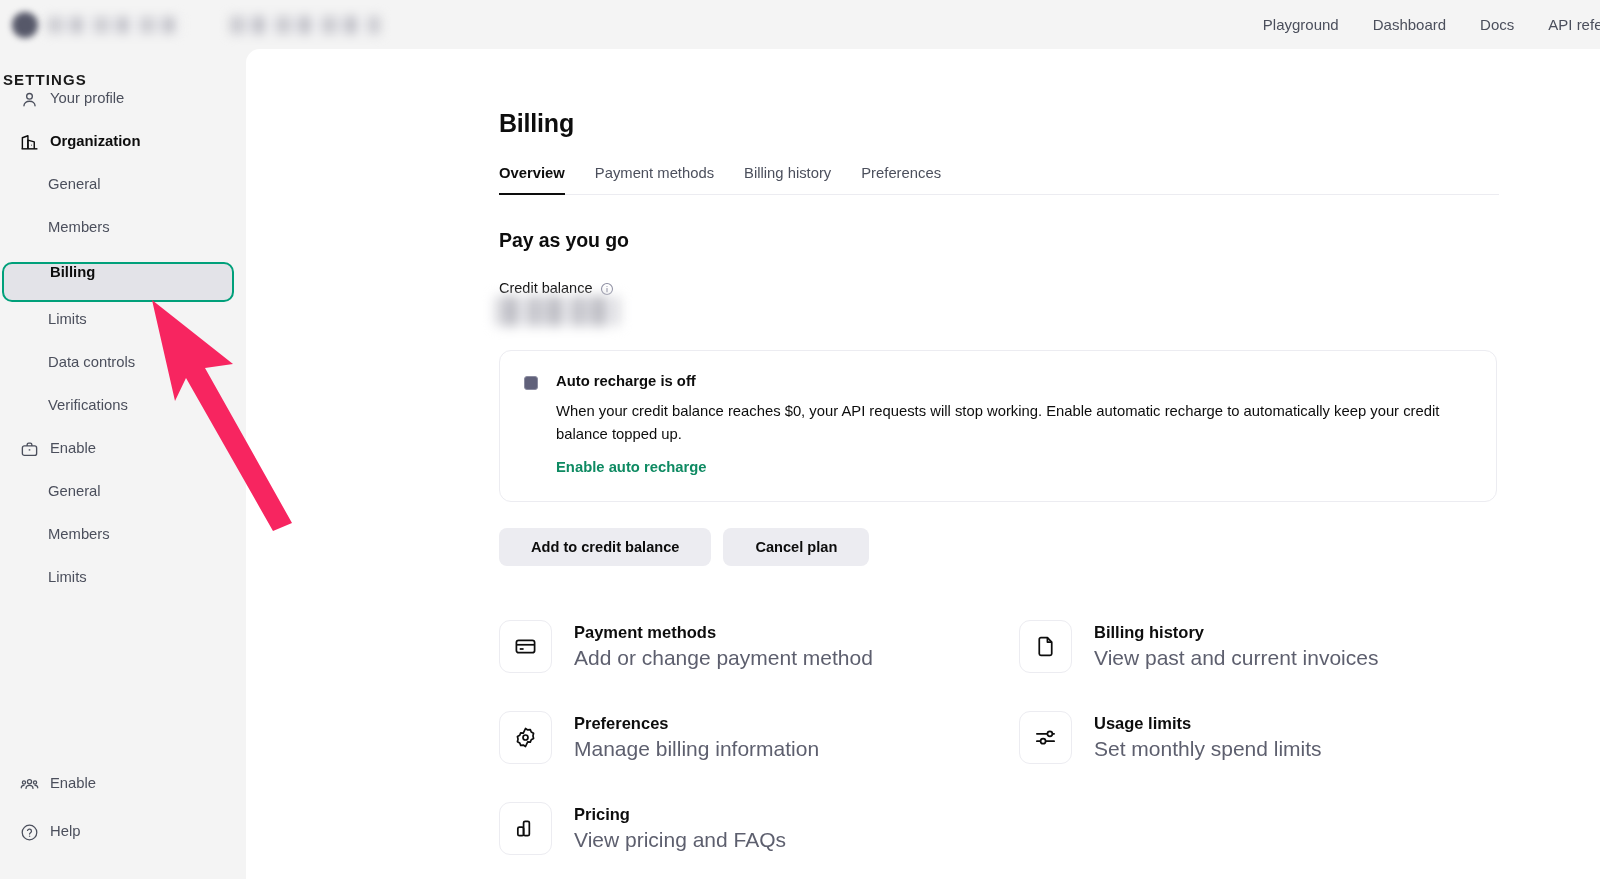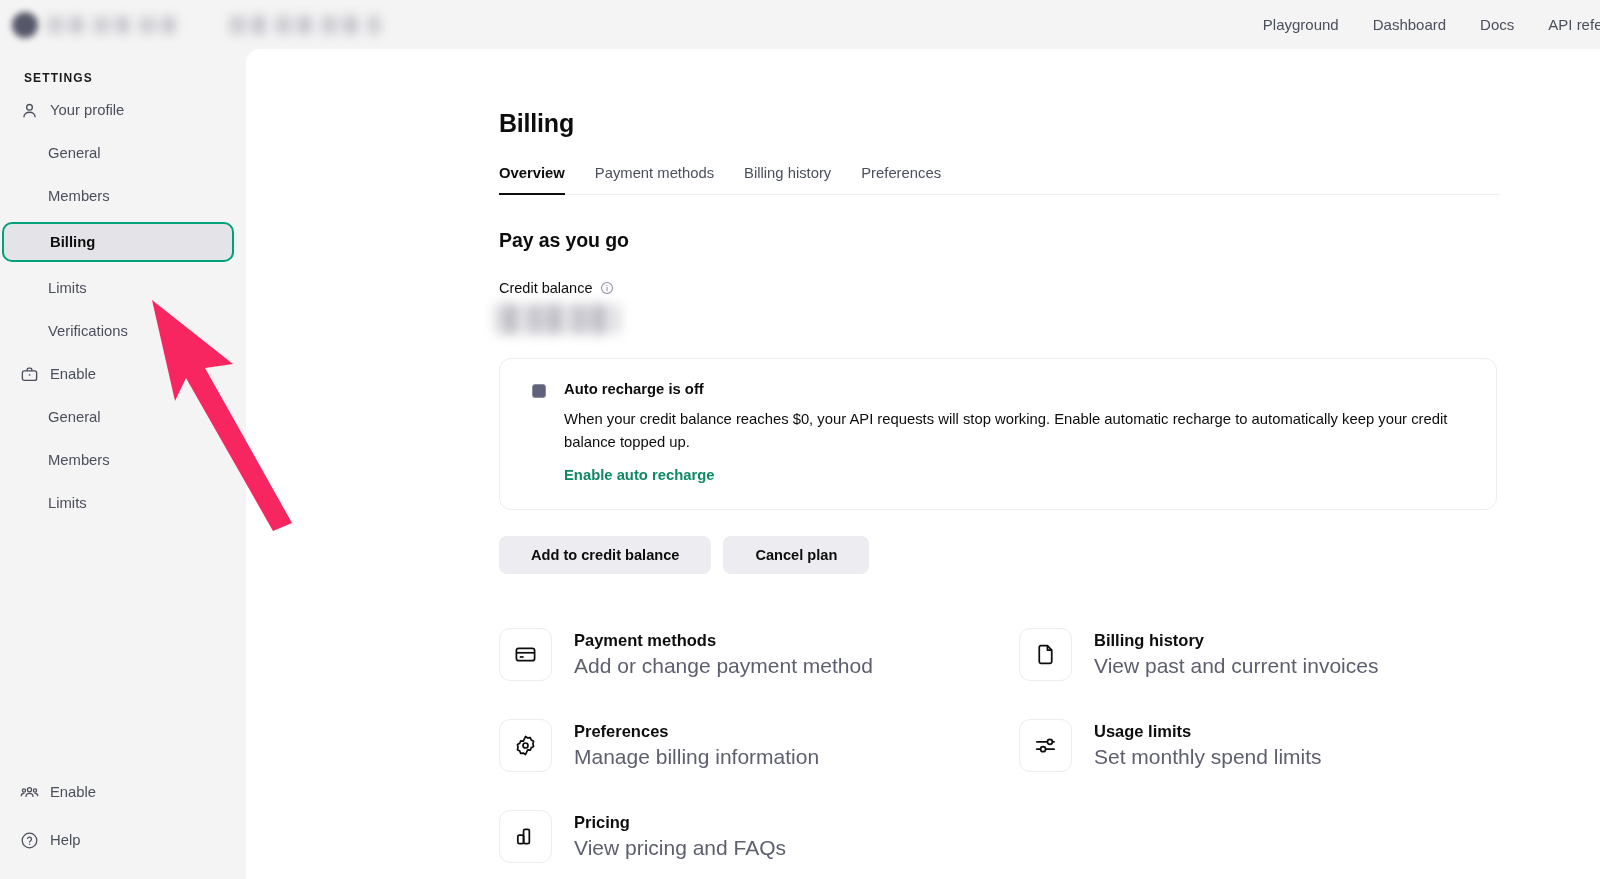--- a/index.html
+++ b/index.html
@@ -55,26 +55,26 @@
 
   
   .sidebar {
     position: absolute; top: 49px; left: 0;
     width: 246px; height: 830px;
     background: #f4f4f4;
     padding-top: 22px;
     z-index: 4;
   }
   .settings-label {
-    font-size: 12px; font-weight: 700; letter-spacing: 1.1px;
-    color: #1a1a1a; padding-left: 24px; margin-bottom: 8px;
+    font-size: 15px; font-weight: 700; letter-spacing: 1.1px;
+    color: #1a1a1a; padding-left: 3px; margin-bottom: 2px;
     text-transform: uppercase;
   }
   .nav-item {
-    display: flex; align-items: center; gap: 11px;
+    display: flex; gap: 11px;
     height: 34px; margin: 0 10px 9px 10px;
     padding-left: 10px;
     border-radius: 8px;
     font-size: 14.8px; color: #4b4f5c;
     cursor: pointer;
     position: relative;
   }
   .nav-item.group { font-weight: 700; color: #0d0d0d; }
   .nav-item.sub { padding-left: 38px; margin-bottom: 9px; }
   .nav-item.active {
@@ -120,39 +120,39 @@
     margin-bottom: -1px;
   }
   .tab.active { color: #0d0d0d; font-weight: 700; border-bottom-color: #0d0d0d; }
 
   h2.section-title {
     font-size: 19.5px; font-weight: 700; color: #0d0d0d;
     margin-bottom: 28px; letter-spacing: -0.1px;
   }
 
   .balance-row {
-    display: flex; align-items: center; gap: 7px;
-    font-size: 14.5px; color: #0d0d0d; margin-bottom: 8px;
+    display: flex; align-items: flex-end; gap: 7px;
+    font-size: 14.5px; color: #0d0d0d; margin-bottom: 0;
   }
   .balance-value {
     width: 124px; height: 30px; margin-left: -4px;
     margin-bottom: 24px;
     filter: blur(6px); border-radius: 3px;
     background: repeating-linear-gradient(90deg,
       #d5d5da 0px, #d5d5da 12px,
       #b4b4bc 12px, #b4b4bc 22px,
       #eeeef1 22px, #eeeef1 32px,
       #c3c3ca 32px, #c3c3ca 44px);
   }
 
   .recharge-card {
     width: 998px;
     border: 1px solid #ececf1;
     border-radius: 12px;
-    padding: 22px 24px 26px 32px;
+    padding: 22px 24px 26px 24px;
     margin-bottom: 26px;
   }
   .recharge-head { display: flex; align-items: flex-start; gap: 18px; }
   .toggle-off {
     width: 14px; height: 14px; border-radius: 3px;
     background: #60617a; border: 1.5px solid #8b8ca0;
     margin-top: 3px; flex: 0 0 auto;
   }
   .recharge-body { flex: 1; }
   .recharge-title { font-size: 14.8px; font-weight: 700; color: #0d0d0d; margin-bottom: 11px; }
@@ -211,32 +211,44 @@
   <div class="settings-label">SETTINGS</div>
 
   <div class="nav-item">
     <svg class="nav-ico" viewBox="0 0 24 24" fill="none" stroke="#4b4f5c" stroke-width="1.7" stroke-linecap="round">
       <circle cx="12" cy="8" r="3.6"></circle>
         <path d="M5 20c0-3.6 3.1-5.8 7-5.8s7 2.2 7 5.8"></path>
     </svg>
     <span>Your profile</span>
   </div>
 
+  <div class="nav-item group">
+    <svg class="nav-ico" viewBox="0 0 24 24" fill="none" stroke="#0d0d0d" stroke-width="1.8" stroke-linejoin="round">
+      <path d="M3 20V6l7-2.5V20"></path>
+        <path d="M10 20V9l8 2.2V20"></path>
+        <path d="M2 20h20"></path>
+        <path d="M14 15.5h0.6"></path>
+    </svg>
+    <span>Organization</span>
+  </div>
 
   <div class="nav-item sub">
     <span>General</span>
   </div>
   <div class="nav-item sub">
     <span>Members</span>
   </div>
   <div class="nav-item sub active">
     <span>Billing</span>
   </div>
   <div class="nav-item sub">
     <span>Limits</span>
+  </div>
+  <div class="nav-item sub">
+    <span>Data controls</span>
   </div>
   <div class="nav-item sub">
     <span>Verifications</span>
   </div>
 
   <div class="nav-item">
     <svg class="nav-ico" viewBox="0 0 24 24" fill="none" stroke="#4b4f5c" stroke-width="1.7" stroke-linejoin="round">
       <rect x="3" y="7.5" width="18" height="12" rx="2.5"></rect>
         <path d="M9 7.5V6a2 2 0 0 1 2-2h2a2 2 0 0 1 2 2v1.5"></path>
         <path d="M11 12.5h2"></path>

